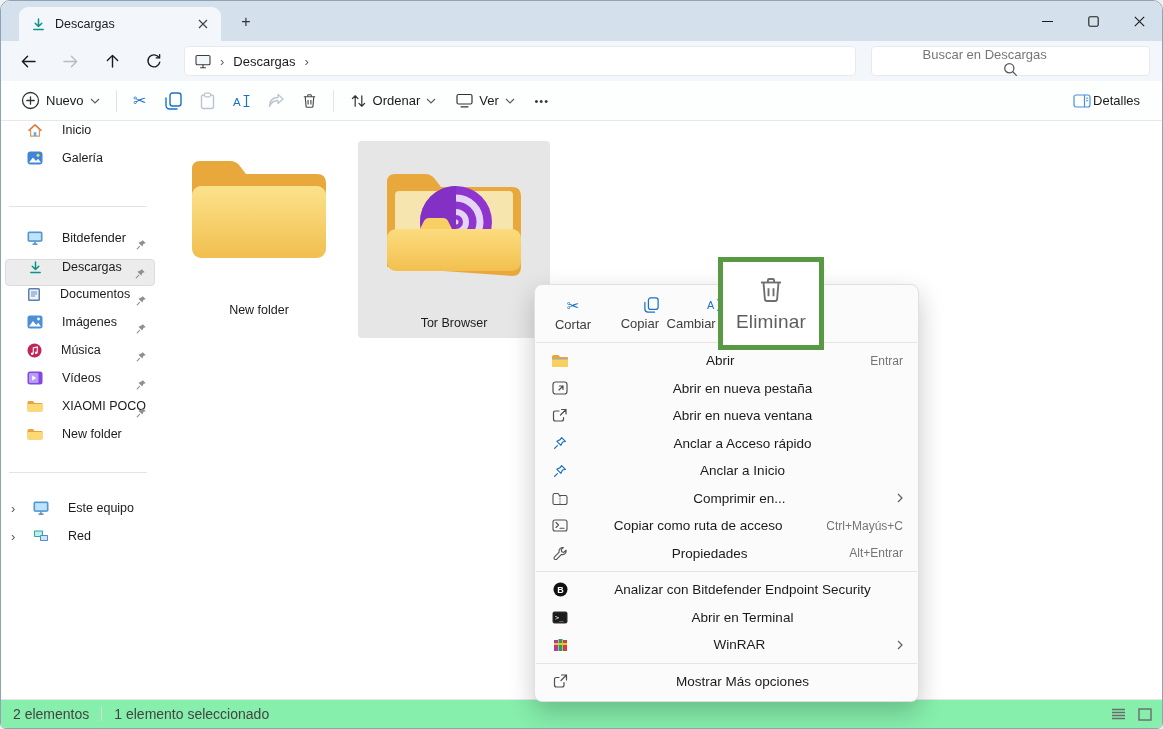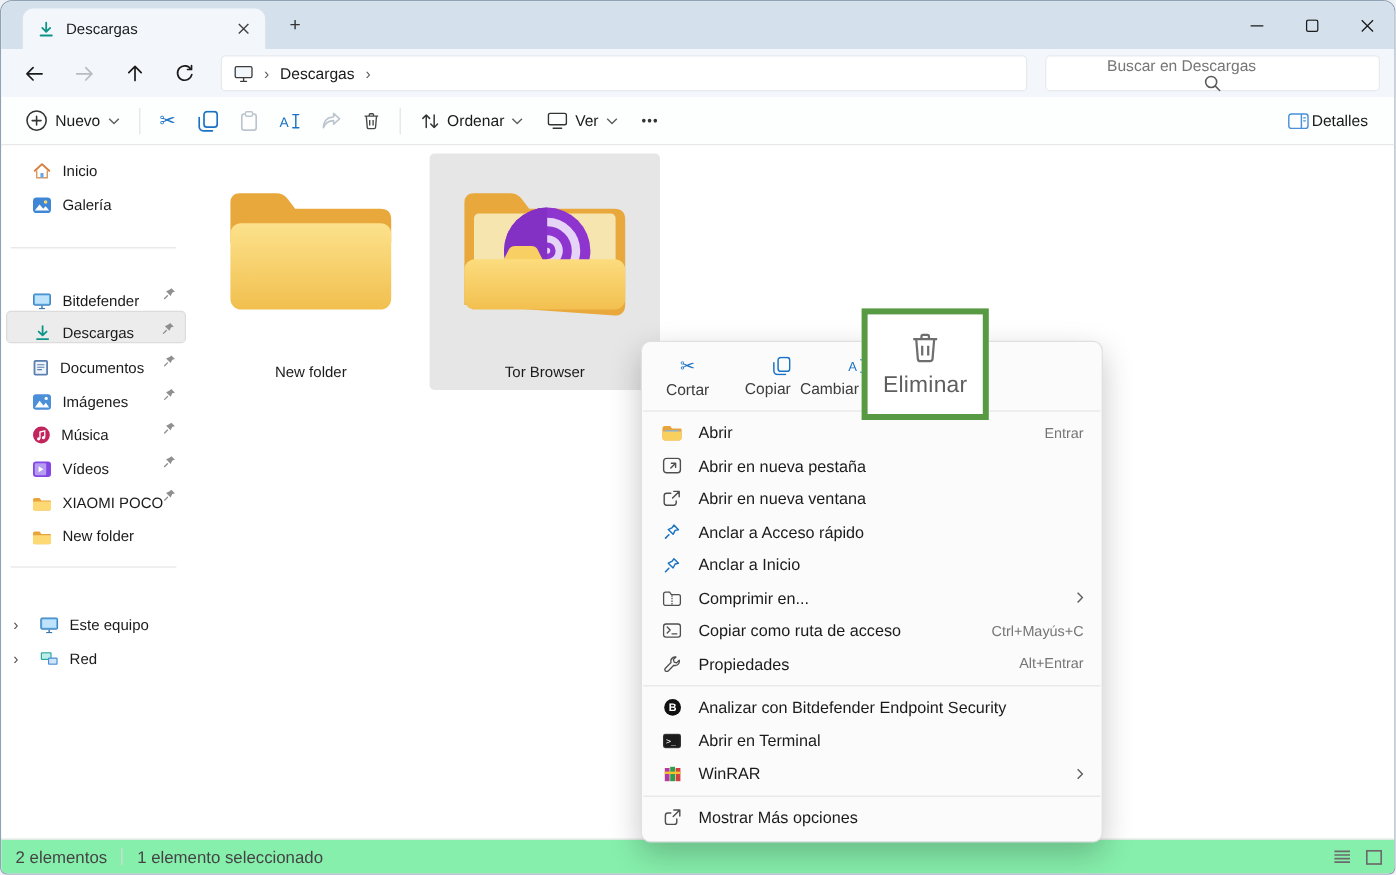--- a/index.html
+++ b/index.html
@@ -39,22 +39,22 @@
              border-bottom:1px solid #e8e8e8; display:flex; align-items:center; }
   .tgroup { display:flex; align-items:center; gap:6px; padding:0 10px; height:32px; border-radius:4px; }
   .tlabel { font-size:13px; color:#1b1b1b; }
   .tdiv { width:1px; height:22px; background:#e3e3e3; margin:0 6px; }
   .tico { width:34px; height:32px; display:flex; align-items:center; justify-content:center; border-radius:4px; }
   .details-btn { position:absolute; right:14px; display:flex; align-items:center; gap:2px; height:32px;
                  padding:0 8px; border-radius:4px; }
 
   
   .sidebar { position:absolute; left:0; top:121px; width:160px; bottom:29px; background:#fff; }
-  .side-item { position:relative; display:flex; align-items:flex-end; height:27px; margin:1px 6px 1px 4px;
-               padding-left:22px; gap:9px; border-radius:4px; font-size:12.5px; color:#1b1b1b; }
+  .side-item { position:relative; display:flex; align-items:flex-start; height:27px; margin:1px 6px 1px 4px;
+               padding-left:22px; gap:19px; border-radius:4px; font-size:12.5px; color:#1b1b1b; }
   .side-item.sel { background:#ececec; border:1px solid #dcdcdc; }
   .side-item .pin { position:absolute; right:8px; top:8px; }
   .side-item .chev { position:absolute; left:6px; color:#555; font-size:13px; }
   .side-item.tree { padding-left:28px; }
   .side-sep { height:1px; background:#e4e4e4; margin:10px 14px 10px 8px; }
 
   
   .filesarea { position:absolute; left:161px; top:121px; right:0; bottom:29px; background:#fff; }
   .file-item { position:absolute; width:192px; height:197px; border-radius:4px; display:flex;
                flex-direction:column; align-items:center; justify-content:flex-end; padding-bottom:8px; }
@@ -67,21 +67,21 @@
              border:1px solid #e0e0e0; border-radius:8px; box-shadow:0 10px 26px rgba(0,0,0,.22);
              padding:5px 0 6px; z-index:20; }
   .qrow { display:flex; align-items:flex-start; padding:5px 6px 2px 10px; height:48px; }
   .qact { display:flex; flex-direction:column; align-items:center; gap:3px; border-radius:4px; padding:2px 0; }
   .qact .qlab { font-size:13px; color:#3d3d3d; white-space:nowrap; }
   .qc1 { width:56px; } .qc2 { width:58px;align-items:flex-end; } .qc3 { width:112px; }
   .ctx-sep { height:1px; background:#e5e5e5; margin:4px 1px; }
   .ctx-item { display:flex; align-items:center; height:27.5px; margin:0 5px; padding:0 10px 0 9px;
               border-radius:4px; font-size:13.5px; color:#1b1b1b; }
   .ci { width:22px; display:flex; justify-content:center; margin-right:11px; }
-  .cl { flex:1; white-space:nowrap; }
+  .cl { flex:1; white-space:nowrap;text-align:center; }
   .cs { font-size:12px; color:#757575; margin-left:12px; }
 
   
   .annotation { position:absolute; left:717px; top:256px; width:106px; height:93px; background:#fff;
                 border:5px solid #579a43; z-index:40; display:flex; flex-direction:column;
                 align-items:center; justify-content:center; gap:5px; }
   .annotation .alabel { font-size:19px; color:#5e5e5e; letter-spacing:.2px; }
 
   
   .statusbar { position:absolute; left:0; right:0; bottom:0; height:29px; background:#86efac;
@@ -458,21 +458,21 @@
                 <stop offset="1" stop-color="#f1bf4e"></stop>
             </linearGradient>
           </defs>
           <path d="M9 56V23q0-8 8-8h30q6 0 9.5 4.5L63 28h71q9 0 9 9v19z" fill="#e9a83b"></path>
           <rect x="9" y="40" width="134" height="72" rx="9" fill="url(#ffront)"></rect>
         </svg>
       </span>
       <span class="file-label">New folder</span>
     </div>
 
-    <div class="file-item sel" style="left:196px; top:6px;text-align:center;">
+    <div class="file-item sel" style="left:196px; top:19px;text-align:center;">
       <span class="file-icon">
         <svg width="152" height="122" viewBox="0 0 152 122">
           <defs>
             <linearGradient id="tfront" x1="0" y1="0" x2="0" y2="1">
               <stop offset="0" stop-color="#fcdc7e"></stop>
                 <stop offset="1" stop-color="#f2c04f"></stop>
             </linearGradient>
             <clipPath id="torclip">
                 <rect x="78" y="8" width="70" height="100"></rect>
               </clipPath>

